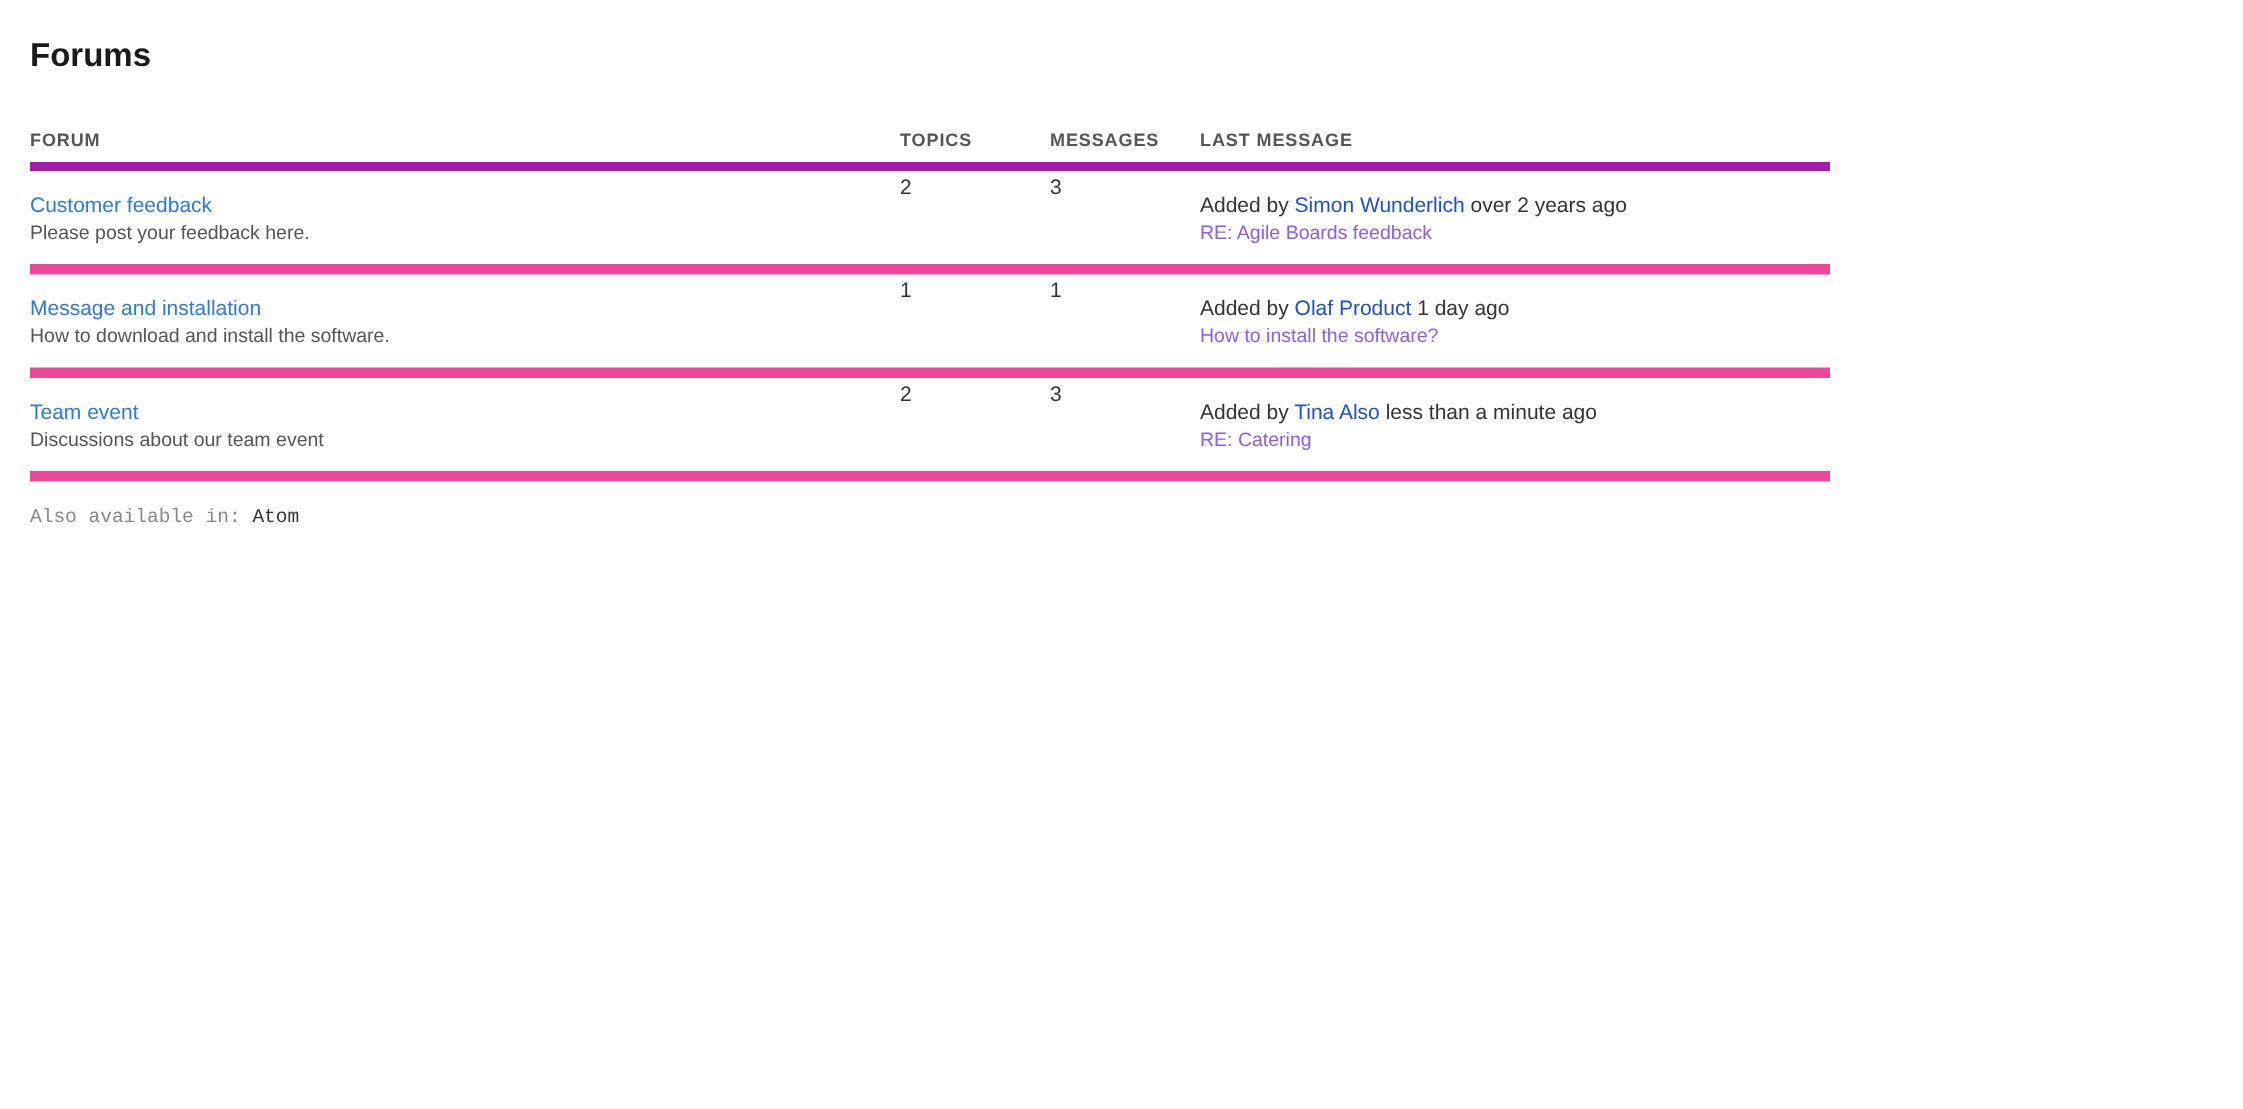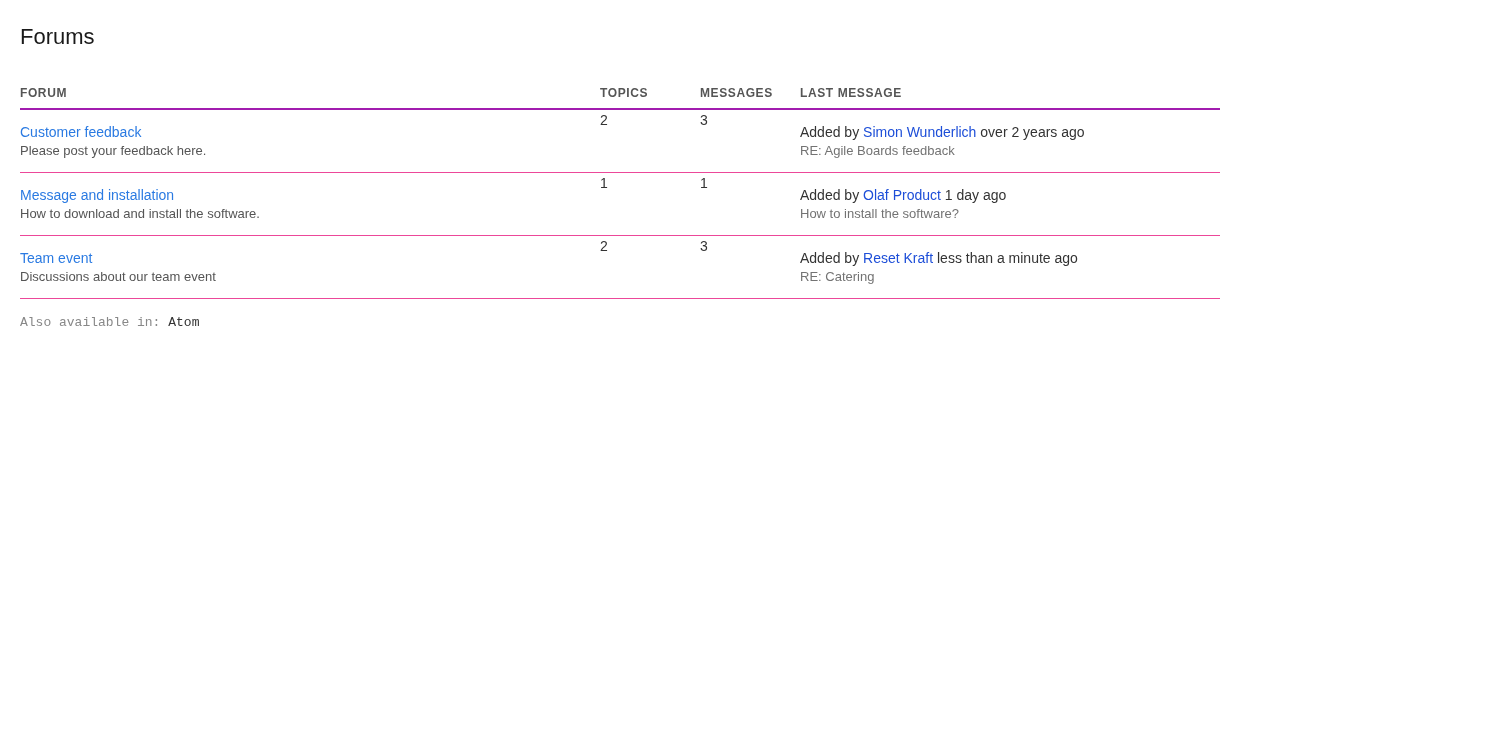--- a/index.html
+++ b/index.html
@@ -11,52 +11,52 @@
     body {
       font-family: -apple-system, BlinkMacSystemFont, "Segoe UI", Helvetica, Arial, sans-serif;
       font-size: 14px;
       color: #333;
       background: #fff;
       padding: 24px 20px;
     }
 
     h1 {
       font-size: 22px;
-      font-weight: normal;
+      font-weight: bold;
       color: #1a1a1a;
       margin-bottom: 28px;
     }
 
     table {
       width: 100%;
       border-collapse: collapse;
       max-width: 1200px;
     }
 
     thead th {
       font-size: 12px;
       font-weight: 700;
       color: #555;
       text-transform: uppercase;
       letter-spacing: 0.05em;
       padding: 8px 12px 8px 0;
-      border-bottom: 2px solid #a21caf;
+      border-bottom: 6px solid #a21caf;
       text-align: left;
     }
 
     thead th.num-col {
       width: 100px;
     }
 
     thead th.last-col {
       width: 420px;
     }
 
     tbody tr {
-      border-bottom: 1px solid #ec4899;
+      border-bottom: 7px solid #ec4899;
     }
 
     tbody td {
       padding: 14px 12px 14px 0;
       vertical-align: top;
     }
 
     .forum-name {
       color: #2a7ae2;
       text-decoration: none;
@@ -75,21 +75,21 @@
       color: #333;
       padding-top: 2px;
     }
 
     .last-msg-text {
       font-size: 14px;
       color: #333;
     }
 
     .last-msg-link {
-      color: #737373;
+      color: #8b5cf6;
       text-decoration: none;
       font-size: 13px;
       display: block;
       margin-top: 3px;
     }
 
     .user-link {
       color: #1d4ed8;
       text-decoration: none;
     }
@@ -131,21 +131,21 @@
       <tr>
         <td><a href="#" class="forum-name">Message and installation</a><div class="forum-desc">How to download and install the software.</div></td>
         <td class="num-val">1</td>
         <td class="num-val">1</td>
         <td><span class="last-msg-text">Added by <a href="#" class="user-link">Olaf Product</a> 1 day ago</span><a href="#" class="last-msg-link">How to install the software?</a></td>
       </tr>
       <tr>
         <td><a href="#" class="forum-name">Team event</a><div class="forum-desc">Discussions about our team event</div></td>
         <td class="num-val">2</td>
         <td class="num-val">3</td>
-        <td><span class="last-msg-text">Added by <a href="#" class="user-link">Reset Kraft</a> less than a minute ago</span><a href="#" class="last-msg-link">RE: Catering</a></td>
+        <td><span class="last-msg-text">Added by <a href="#" class="user-link">Tina Also</a> less than a minute ago</span><a href="#" class="last-msg-link">RE: Catering</a></td>
       </tr>
     </tbody>
 </table>
 
 <div class="also-available">
   <span>Also available in:</span>
   <a href="#">Atom</a>
 </div>
 
 </body></html>

